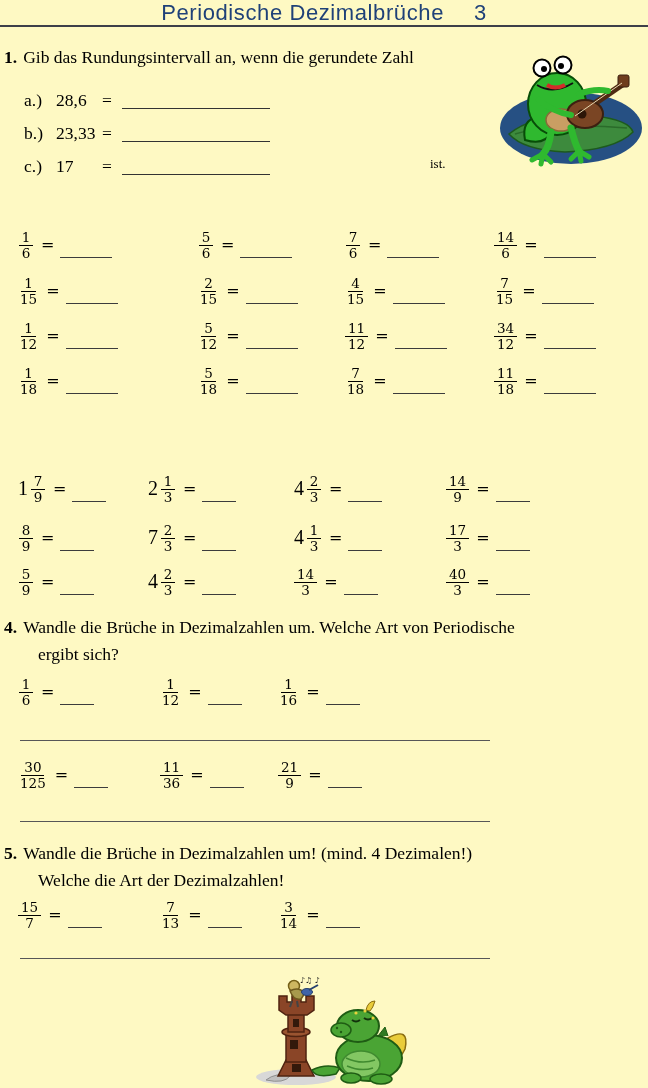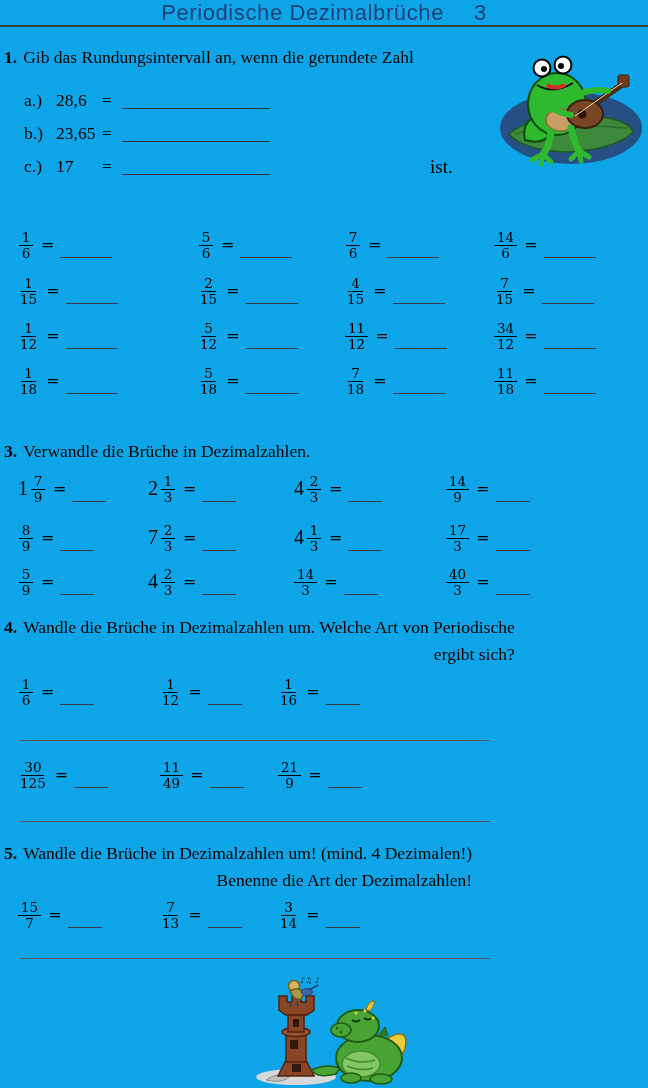--- a/index.html
+++ b/index.html
@@ -1,36 +1,36 @@
 <!DOCTYPE html>
 <html><head>
 <meta charset="utf-8">
 <style>
   html,body{margin:0;padding:0;background:#fff;}
-  .page{position:relative;width:648px;height:1088px;background:#0ea5e9;overflow:hidden;
+  .page{position:relative;width:648px;height:1088px;background:#fef9c3;overflow:hidden;
         font-family:"Liberation Serif",serif;color:#000;}
 
   
   .header{position:absolute;top:0;left:0;width:648px;height:25px;text-align:center;
           border-bottom:2.5px solid #3d4049;font-family:"Liberation Sans",sans-serif;
           font-size:22px;letter-spacing:.6px;color:#1f4178;line-height:25px;}
   .title-num{margin-left:30px;}
 
   
-  .ex-head{position:absolute;left:4px;font-size:17.5px;line-height:27px;white-space:nowrap;text-align:right;}
+  .ex-head{position:absolute;left:4px;font-size:17.5px;line-height:27px;white-space:nowrap;}
   .ex-head .num{font-weight:bold;margin-right:6px;}
-  .indent2{display:block;margin-left:21px;}
+  .indent2{display:block;margin-left:34px;}
 
   
   .ex1-row{position:absolute;left:24px;display:flex;align-items:baseline;font-size:17.5px;}
   .ex1-label{width:32px;}
   .ex1-value{width:46px;}
   .ex1-eq{width:20px;}
   .blank1{display:inline-block;width:148px;border-bottom:1.6px solid #333;transform:translateY(3px);}
-  .ist{position:absolute;left:430px;font-size:19px;}
+  .ist{position:absolute;left:430px;font-size:13px;}
 
   
   .cell{position:absolute;display:flex;align-items:center;}
   .frac{display:inline-flex;flex-direction:column;align-items:center;
         font-family:"DejaVu Serif",serif;font-size:13.5px;line-height:1.12;min-width:16px;}
   .frac .fnum{border-bottom:1.4px solid #000;padding:0 3px;}
   .frac .fden{padding:0 2px;}
   .whole{font-size:20px;margin-right:2px;transform:translateY(-1px);}
   .eq{font-family:"DejaVu Serif",serif;font-size:16px;margin:0 6px 0 7px;transform:translateY(-1px);}
   .bk{display:inline-block;border-bottom:1.6px solid #3c3c3c;align-self:flex-end;margin-bottom:3px;}
@@ -63,21 +63,21 @@
     <span class="num">1.</span><span>Gib das Rundungsintervall an, wenn die gerundete Zahl</span>
   </div>
   <div class="ex1-row" style="top:90px">
     <span class="ex1-label">a.)</span>
     <span class="ex1-value">28,6</span>
     <span class="ex1-eq">=</span>
     <span class="blank1"></span>
   </div>
   <div class="ex1-row" style="top:123px">
     <span class="ex1-label">b.)</span>
-    <span class="ex1-value">23,65</span>
+    <span class="ex1-value">23,33</span>
     <span class="ex1-eq">=</span>
     <span class="blank1"></span>
   </div>
   <div class="ex1-row" style="top:156px">
     <span class="ex1-label">c.)</span>
     <span class="ex1-value">17</span>
     <span class="ex1-eq">=</span>
     <span class="blank1"></span>
   </div>
   <div class="ist" style="top:156px">ist.</div>
@@ -234,23 +234,20 @@
     </div>
   <div class="cell r24 e2d">
       <span class="frac">
         <span class="fnum">11</span>
         <span class="fden">18</span>
       </span>
       <span class="eq">=</span>
       <span class="bk w52"></span>
     </div>
 
-  <div class="ex-head" style="top:438px">
-    <span class="num">3.</span><span>Verwandle die Brüche in Dezimalzahlen.</span>
-  </div>
 
   <div class="cell r31 e3a">
       <span class="whole">1</span>
       <span class="frac">
         <span class="fnum">7</span>
         <span class="fden">9</span>
       </span>
       <span class="eq">=</span>
       <span class="bk w34"></span>
     </div>
@@ -386,39 +383,39 @@
       <span class="frac">
         <span class="fnum">30</span>
         <span class="fden">125</span>
       </span>
       <span class="eq">=</span>
       <span class="bk w34"></span>
     </div>
   <div class="cell r42 e4b">
       <span class="frac">
         <span class="fnum">11</span>
-        <span class="fden">49</span>
+        <span class="fden">36</span>
       </span>
       <span class="eq">=</span>
       <span class="bk w34"></span>
     </div>
   <div class="cell r42 e4c">
       <span class="frac">
         <span class="fnum">21</span>
         <span class="fden">9</span>
       </span>
       <span class="eq">=</span>
       <span class="bk w34"></span>
     </div>
 
   <div class="longline ll2"></div>
 
   <div class="ex-head" style="top:840px">
     <span class="num">5.</span><span>Wandle die Brüche in Dezimalzahlen um! (mind. 4 Dezimalen!)</span>
-    <span class="indent2">Benenne die Art der Dezimalzahlen!</span>
+    <span class="indent2">Welche die Art der Dezimalzahlen!</span>
   </div>
 
   <div class="cell r51 e4a">
       <span class="frac">
         <span class="fnum">15</span>
         <span class="fden">7</span>
       </span>
       <span class="eq">=</span>
       <span class="bk w34"></span>
     </div>

